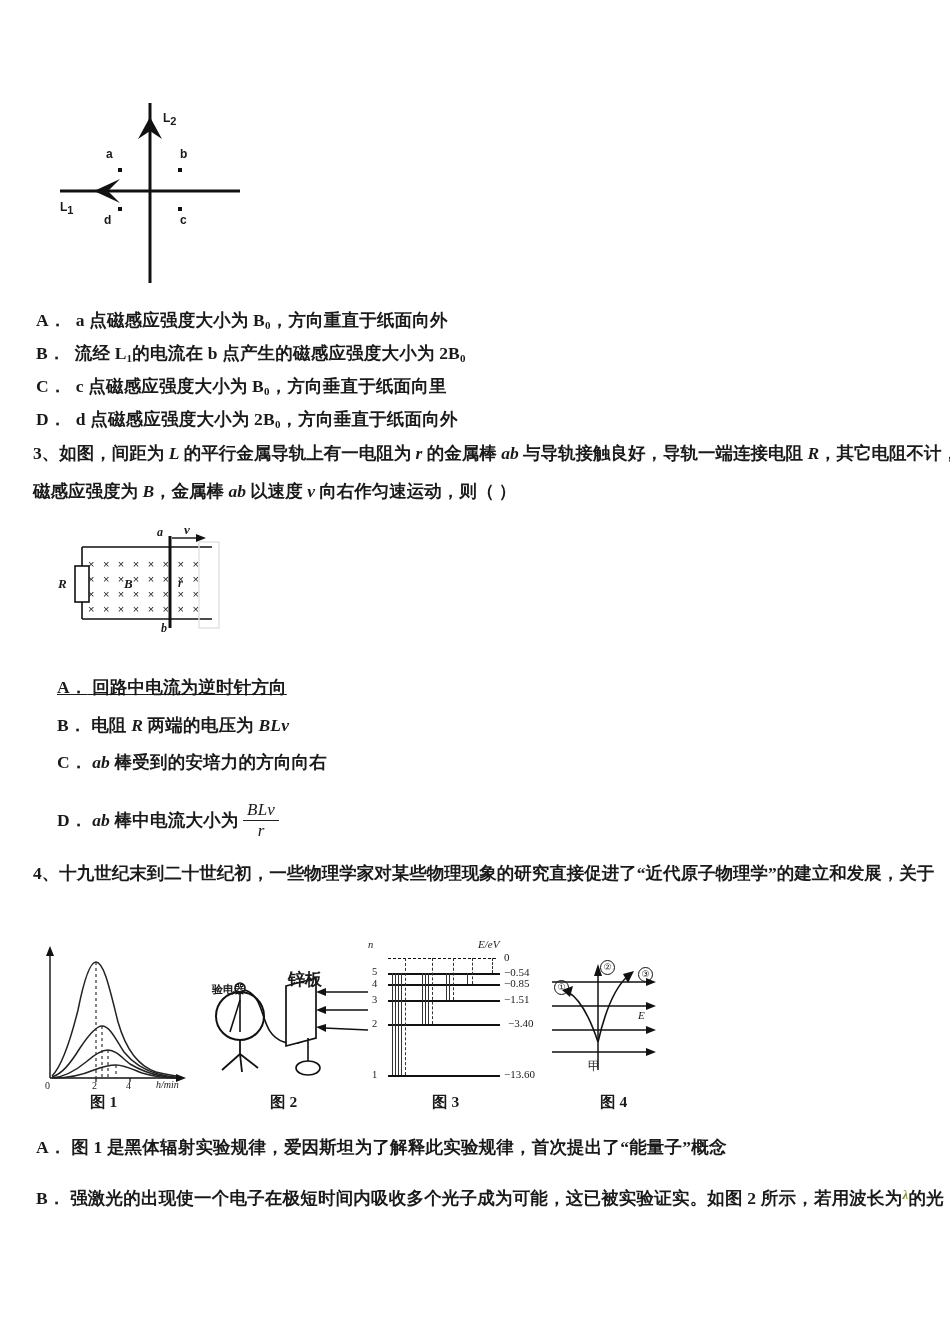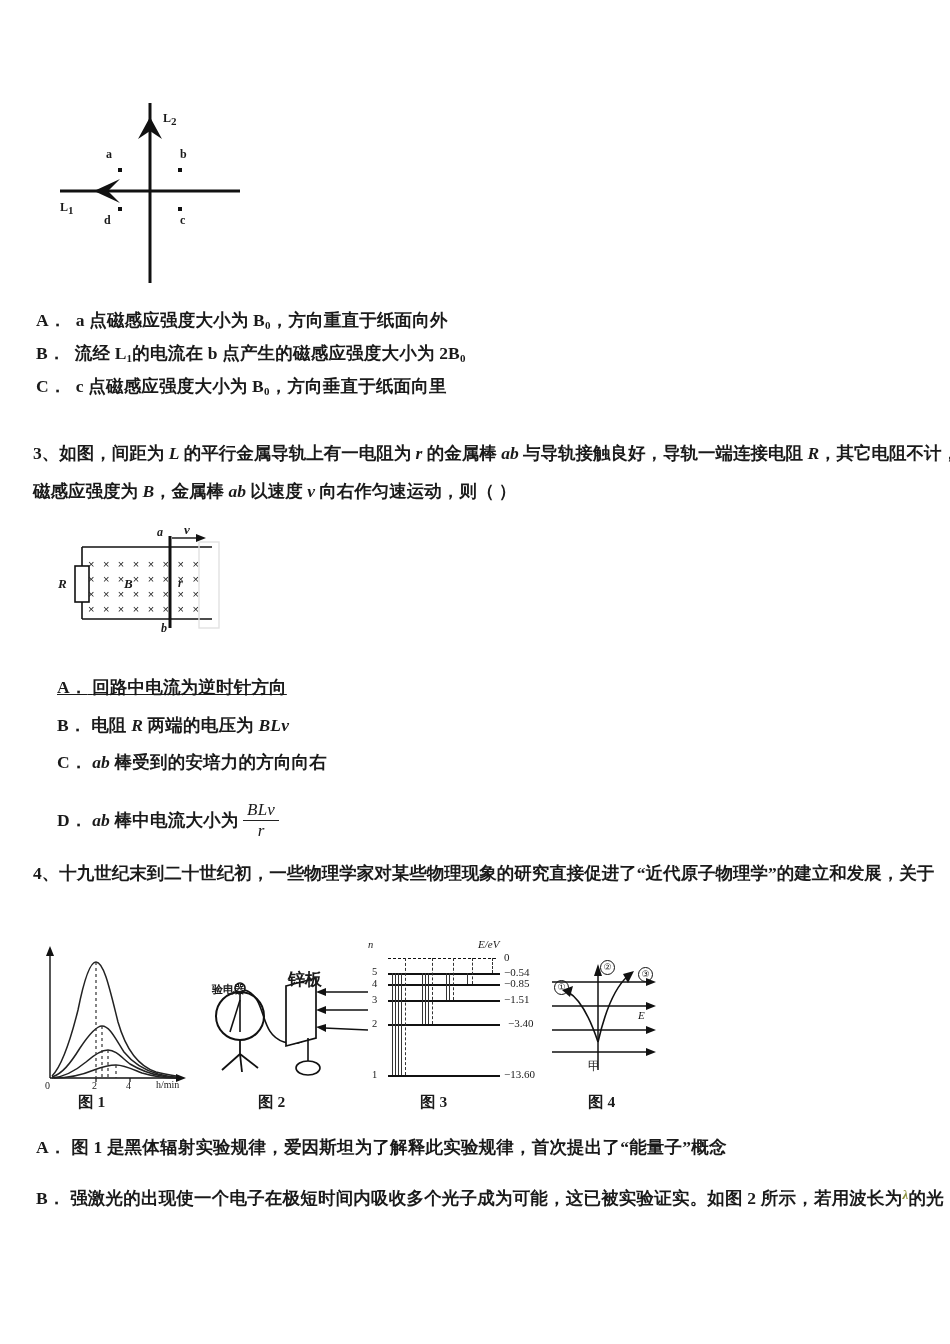--- a/index.html
+++ b/index.html
@@ -34,21 +34,21 @@
     position: absolute;
     font-size: 17.5px;
     font-weight: bold;
     white-space: nowrap;
   }
   .ital { font-style: italic; }
   .sub  { font-size: 11px; vertical-align: -0.28em; }
 
   
   #fig-wires { position: absolute; left: 58px; top: 95px; width: 250px; height: 195px; }
-  .w-label { position: absolute; font-size: 12px; font-weight: bold; font-family: Liberation Serif, serif; }
+  .w-label { position: absolute; font-size: 12px; font-weight: bold; font-family: Liberation Sans, sans-serif; }
 
   
   #fig-rails { position: absolute; left: 60px; top: 528px; width: 170px; height: 110px; }
   .r-label { position: absolute; font-weight: bold; font-style: italic; font-size: 13px; }
   .cross-field {
     position: absolute;
     color: #222;
     font-size: 11px;
     letter-spacing: 8.5px;
     line-height: 15px;
@@ -56,23 +56,23 @@
     white-space: pre;
   }
 
   
   .frac { display: inline-block; vertical-align: -0.55em; text-align: center; font-style: italic; font-weight: normal; }
   .frac .num { display: block; font-size: 17px; padding: 0 4px; }
   .frac .den { display: block; font-size: 17px; border-top: 1.3px solid #222; padding: 0 4px; }
 
   
   #figrow { position: absolute; left: 30px; top: 938px; width: 720px; height: 150px; }
-  .figcap { position: absolute; font-size: 15.5px; font-weight: bold; top: 1092px; }
-
-  .axlabel { position: absolute; font-size: 10px; font-family: "Liberation Serif", serif; }
+  .figcap { position: absolute; font-size: 15.5px; font-weight: bold; top: 1092px; margin-left: 12px; }
+
+  .axlabel { position: absolute; font-size: 10px; font-style: italic; font-family: "Liberation Serif", serif; }
   .tick { position: absolute; font-size: 10px; font-family: "Liberation Serif", serif; }
 
   
   .elvl { position: absolute; background: #111; height: 1.6px; }
   .elvl-dash { position: absolute; border-top: 1.8px dashed #111; height: 0; }
   .en { position: absolute; font-size: 10.5px; font-family: "Liberation Serif", serif; }
   .ev { position: absolute; font-size: 11px; font-family: "Liberation Serif", serif; }
   .vline { position: absolute; background: #333; width: 1px; }
   .vline-d { position: absolute; border-left: 1.4px dashed #333; width: 0; }
   .circnum {
@@ -113,20 +113,24 @@
     <span>A．</span>
     <span>&nbsp;a 点磁感应强度大小为 B<span class="sub">0</span>，方向重直于纸面向外</span>
   </div>
   <div class="opt" style="left:36px; top:341px;">
     <span>B．</span>
     <span>&nbsp;流经 L<span class="sub">1</span>的电流在 b 点产生的磁感应强度大小为 2B<span class="sub">0</span></span>
   </div>
   <div class="opt" style="left:36px; top:374px;">
     <span>C．</span>
     <span>&nbsp;c 点磁感应强度大小为 B<span class="sub">0</span>，方向垂直于纸面向里</span>
+  </div>
+  <div class="opt" style="left:36px; top:407px;">
+    <span>D．</span>
+    <span>&nbsp;d 点磁感应强度大小为 2B<span class="sub">0</span>，方向垂直于纸面向外</span>
   </div>
 
   <div class="qline" style="left:33px; top:441px;">
     <span>3、</span><span>如图，间距为 <span class="ital">L</span> 的平行金属导轨上有一电阻为 <span class="ital">r</span> 的金属棒 <span class="ital">ab</span> 与导轨接触良好，导轨一端连接电阻 <span class="ital">R</span>，其它电阻不计，</span>
   </div>
   <div class="qline" style="left:33px; top:479px;">
     <span>磁感应强度为 <span class="ital">B</span>，金属棒 <span class="ital">ab</span> 以速度 <span class="ital">v</span> 向右作匀速运动，则（ ）</span>
   </div>
 
   <div id="fig-rails">

